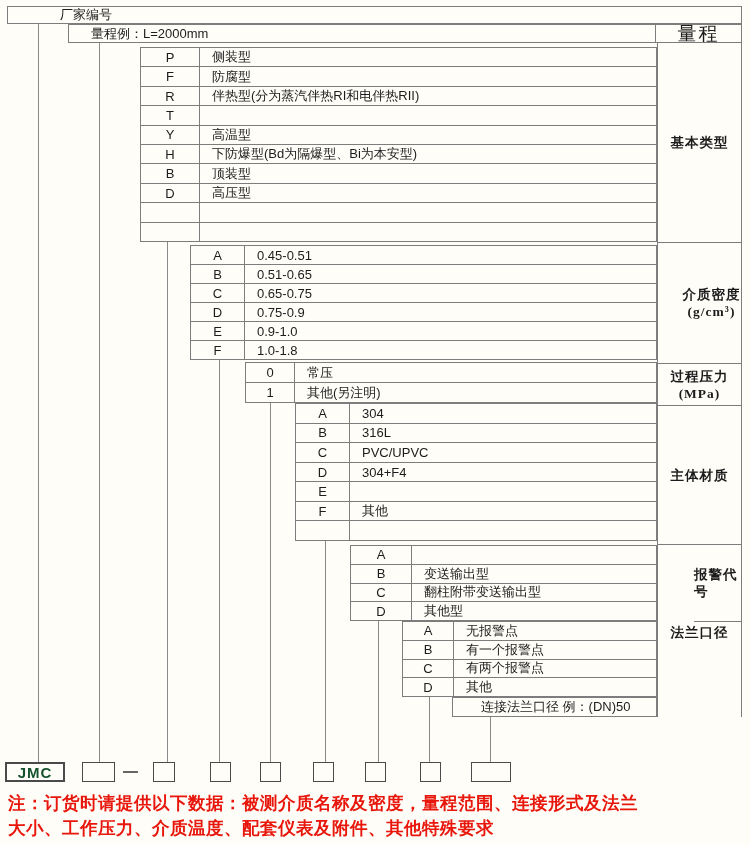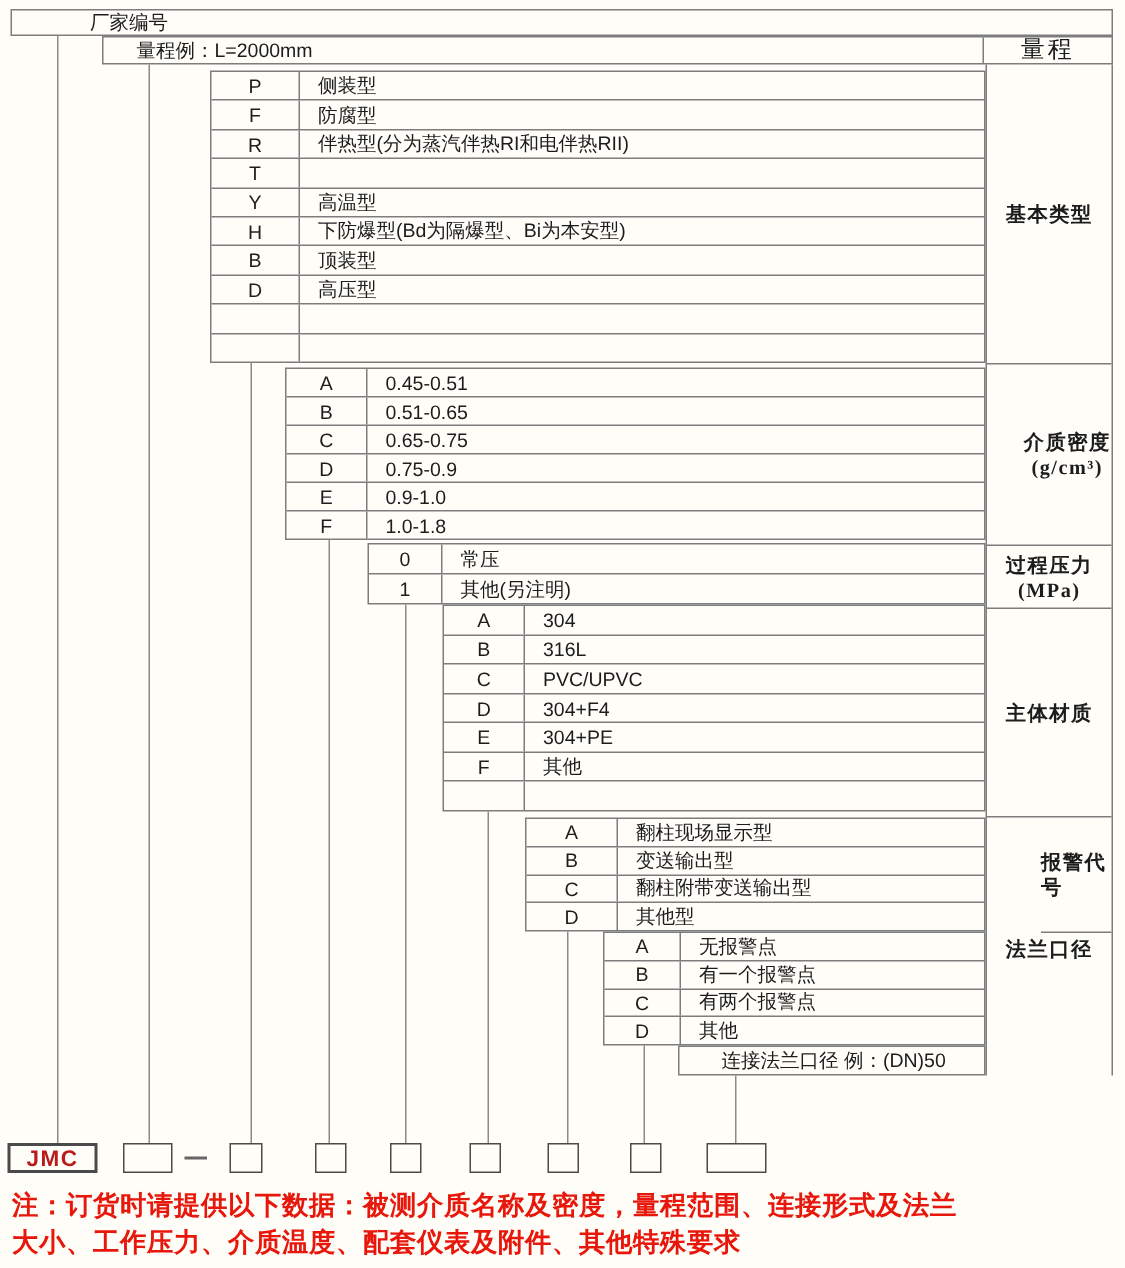--- a/index.html
+++ b/index.html
@@ -29,39 +29,39 @@
   .labelcol{border-left:1px solid var(--bc);border-right:1px solid var(--bc);display:flex;flex-direction:column;font-weight:bold;}
   .labelcell{border-bottom:1px solid var(--bc);display:flex;flex-direction:column;
              align-items:center;justify-content:center;
              font-family:"Liberation Serif","DejaVu Serif",serif;
              font-size:13.5px;letter-spacing:1px;line-height:17px;}
   
   .vline{width:1px;background:#8a8a8a;}
   
   .mbox{height:20px;border:1.5px solid var(--bb);background:transparent;}
   .mbox.jmc{display:flex;align-items:center;justify-content:center;
-            font-size:15px;font-weight:bold;letter-spacing:1px;border-width:2px;color:#b91c1c;}
+            font-size:15px;font-weight:bold;letter-spacing:1px;border-width:2px;color:#14532d;}
   .dash{height:2px;background:#666;}
   
   .flangerow{border:1px solid var(--bc);display:flex;align-items:center;padding-left:28px;font-size:13px;white-space:nowrap;}
   
   .note{color:#e8170c;font-weight:bold;font-size:17.5px;line-height:25px;letter-spacing:0.5px;}
 </style>
 </head>
 <body>
 
 <div class="abs toprow" style="left:7px;top:6px;width:735px;height:18px;padding-left:52px;">
   <span>厂家编号</span>
 </div>
 
 <div class="abs toprow" style="left:68px;top:24px;width:674px;height:19px;padding-left:12px;">
   <div style="flex:1;display:flex;align-items:center;padding-left:10px;">量程例：L=2000mm</div>
   <div style="width:85px;flex:0 0 85px;border-left:1px solid var(--bc);height:100%;
               display:flex;align-items:center;justify-content:center;
-              font-family:Liberation Mono, monospace;font-size:16px;letter-spacing:2px;">量程</div>
+              font-family:Liberation Mono, monospace;font-size:19px;letter-spacing:2px;">量程</div>
 </div>
 
 <div class="abs group" style="left:140px;top:47px;width:517px;height:195px;--cw:58px;">
     <div class="row">
       <div class="code">P</div>
       <div class="desc">侧装型</div>
     </div>
     <div class="row">
       <div class="code">F</div>
       <div class="desc">防腐型</div>
@@ -149,36 +149,34 @@
     <div class="row">
       <div class="code">C</div>
       <div class="desc">PVC/UPVC</div>
     </div>
     <div class="row">
       <div class="code">D</div>
       <div class="desc">304+F4</div>
     </div>
     <div class="row">
       <div class="code">E</div>
-      <div class="desc">304+PE</div>
     </div>
     <div class="row">
       <div class="code">F</div>
       <div class="desc">其他</div>
     </div>
     <div class="row">
       <div class="code"></div>
       <div class="desc"></div>
     </div>
   </div>
 
 <div class="abs group" style="left:350px;top:545px;width:307px;height:76px;--cw:60px;">
     <div class="row">
       <div class="code">A</div>
-      <div class="desc">翻柱现场显示型</div>
     </div>
     <div class="row">
       <div class="code">B</div>
       <div class="desc">变送输出型</div>
     </div>
     <div class="row">
       <div class="code">C</div>
       <div class="desc">翻柱附带变送输出型</div>
     </div>
     <div class="row">

